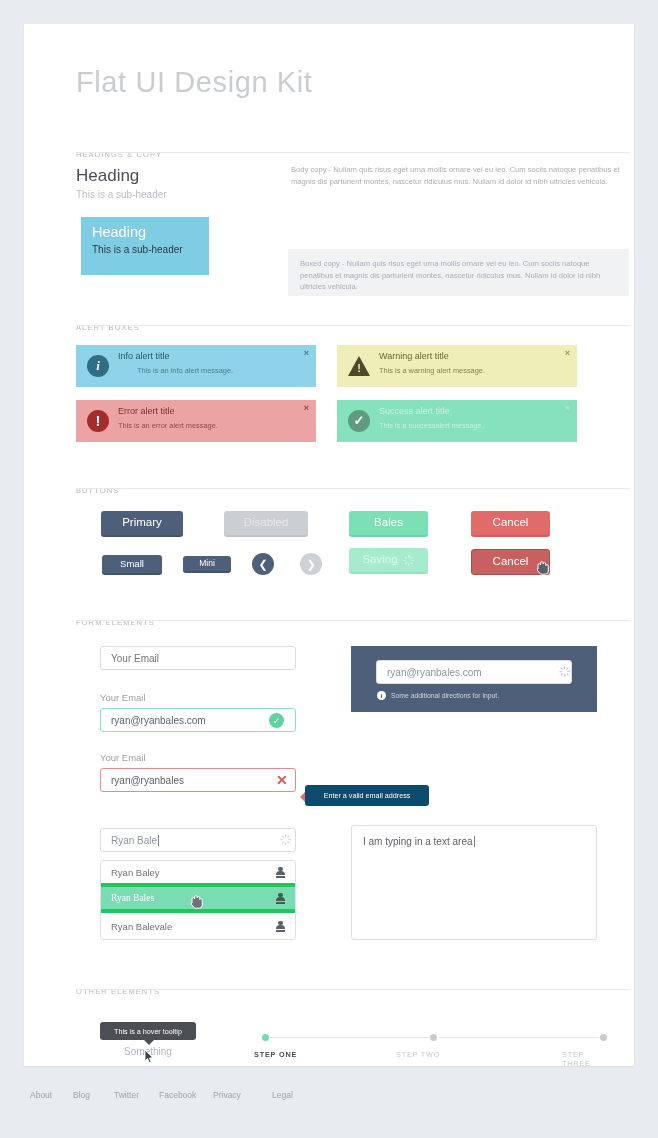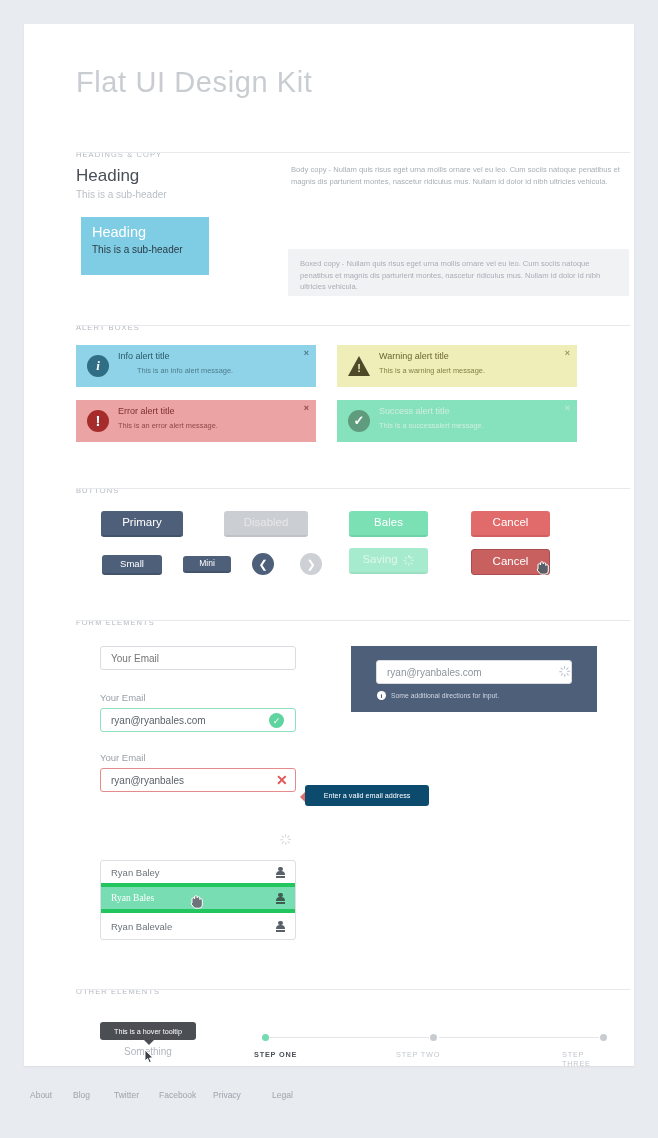--- a/index.html
+++ b/index.html
@@ -328,20 +328,24 @@
           <i style="transform:rotate(225deg)"></i>
           <i style="transform:rotate(270deg)"></i>
           <i style="transform:rotate(315deg)"></i>
       </span>
       <div class="hint" style="left:26px; top:45px;">
         <span class="dot">i</span>
         <span>Some additional directions for input.</span>
       </div>
     </div>
 
+    <div class="fld" style="left:76px; top:804px; width:196px; height:24px;">
+      <span>Ryan Bale</span>
+        <span class="caret"></span>
+    </div>
     <span class="spinner" style="position:absolute; left:250px; top:810px; color:#c9ced4;">
       <i style="transform:rotate(0deg)"></i>
         <i style="transform:rotate(45deg)"></i>
         <i style="transform:rotate(90deg)"></i>
         <i style="transform:rotate(135deg)"></i>
       <i style="transform:rotate(180deg)"></i>
         <i style="transform:rotate(225deg)"></i>
         <i style="transform:rotate(270deg)"></i>
         <i style="transform:rotate(315deg)"></i>
     </span>
@@ -371,20 +375,23 @@
             <u></u>
           </span>
       </div>
     </div>
     <div class="cursor-arrow" style="left:166px; top:870px;">
       <svg width="14" height="16" viewBox="0 0 14 16">
           <path d="M2 9 L2 5 a1.3 1.3 0 0 1 2.6 0 L4.6 3 a1.3 1.3 0 0 1 2.6 0 L7.2 4 a1.3 1.3 0 0 1 2.6 0 L9.8 5.5 a1.3 1.3 0 0 1 2.5 .4 L12.3 11 a3.2 3.2 0 0 1 -3.2 3.2 L6 14.2 a3 3 0 0 1 -2.4 -1.1 L1 9.8 Z" fill="#6e737a" stroke="#ffffff" stroke-width="1"></path>
         </svg>
     </div>
 
+    <div class="textarea">
+      <span>I am typing in a text area</span><span class="caret"></span>
+    </div>
 
     <div class="sect-label" style="left:52px; top:951px;">OTHER ELEMENTS</div>
     <div class="sect-rule" style="top:965px;"></div>
 
     <div class="tooltip">This is a hover tooltip</div>
     <div class="tt-target">Something</div>
     <div class="cursor-arrow" style="left:120px; top:1025px;">
       <svg width="11" height="15" viewBox="0 0 11 15">
           <path d="M1 1 L1 12 L3.6 9.6 L5.3 13.6 L7.2 12.8 L5.5 9 L9 8.8 Z" fill="#3d4248" stroke="#ffffff" stroke-width="0.9"></path>
         </svg>

